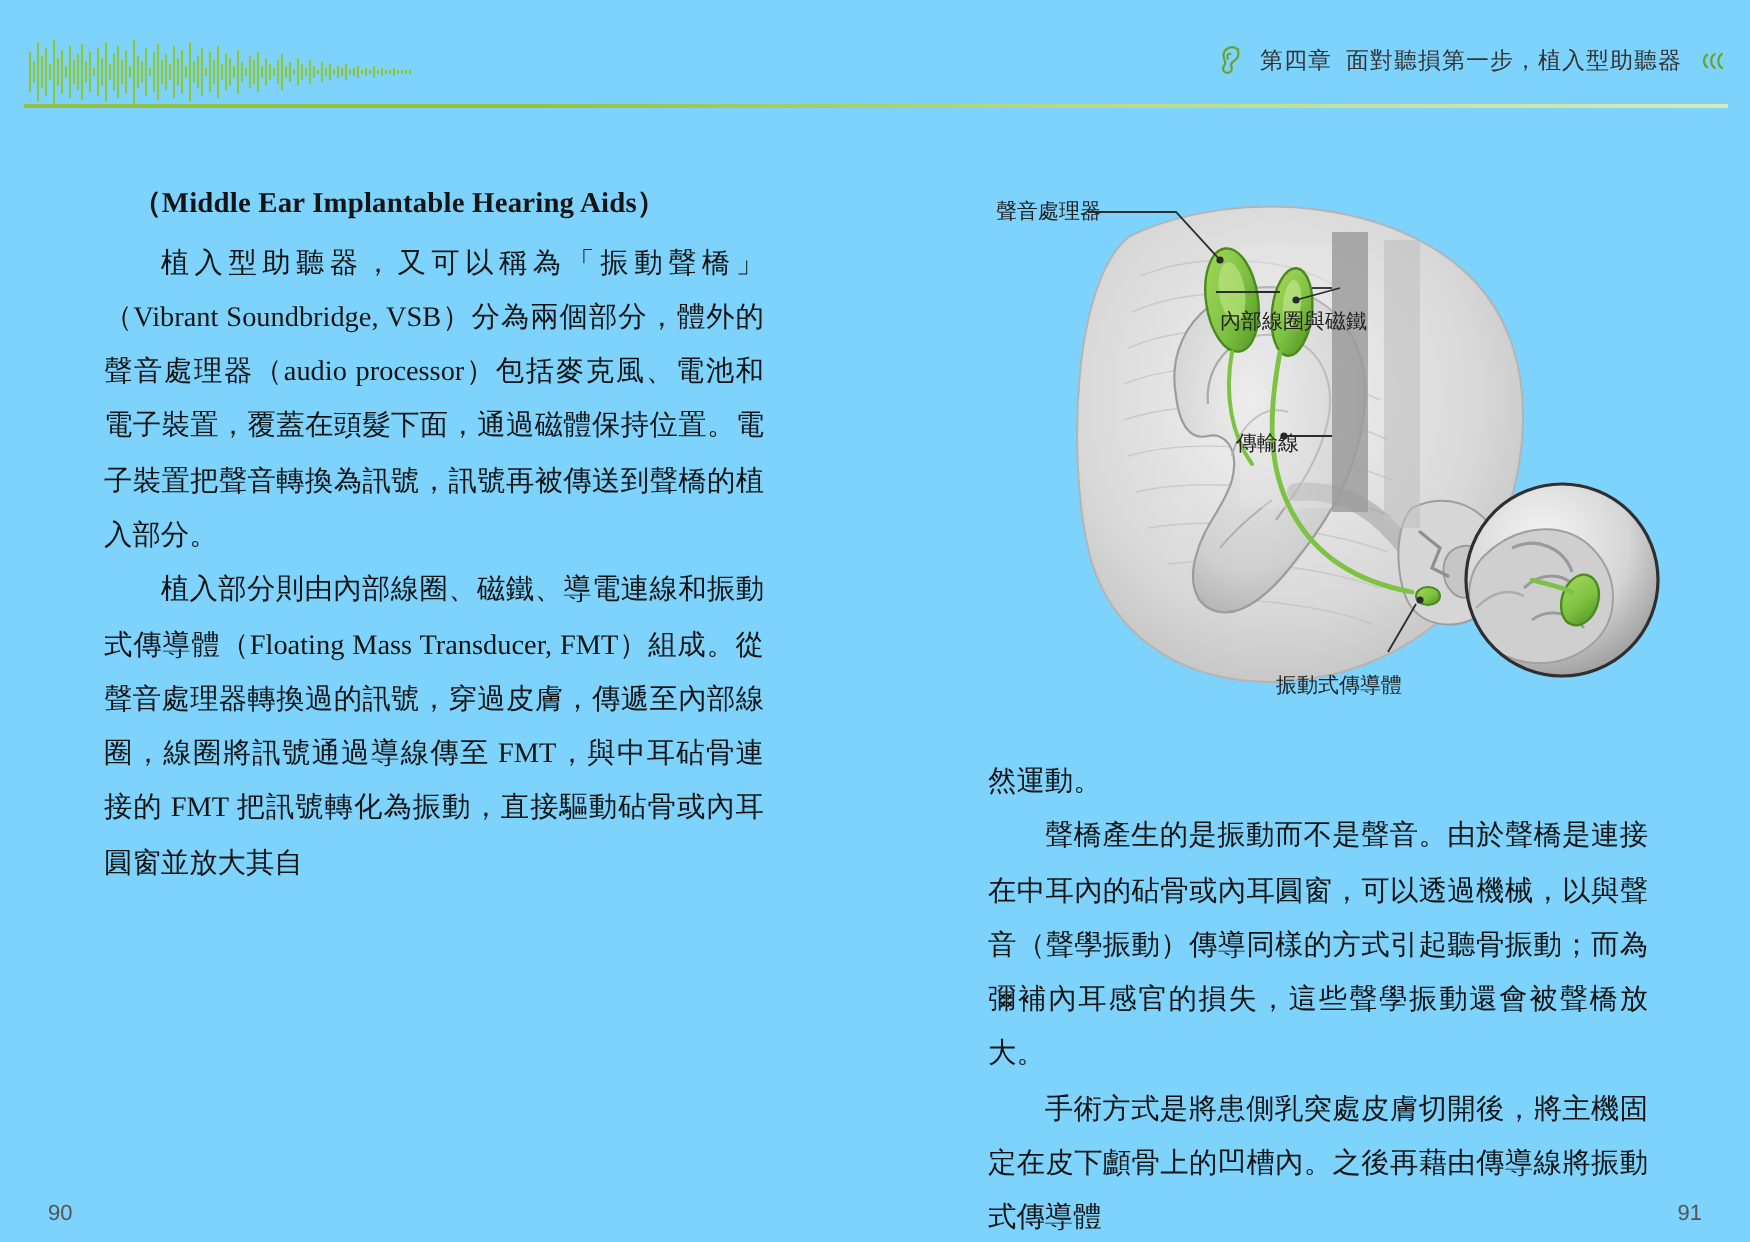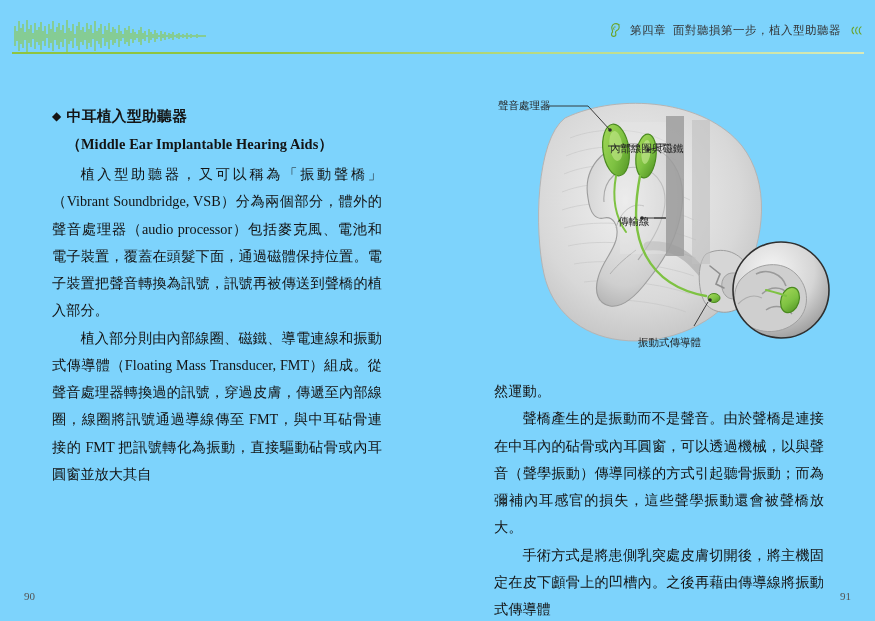--- a/index.html
+++ b/index.html
@@ -92,29 +92,29 @@
   }
   .fig-svg { display: block; }
   .fig-label {
     position: absolute;
     font-family: "DejaVu Sans", "Liberation Sans", sans-serif;
     font-size: 10.5px;
     color: #222;
     white-space: nowrap;
   }
   .lbl-processor { left: 28px; top: 21px; }
-  .lbl-coil { left: 140px; top: 64px; }
+  .lbl-coil { left: 140px; top: 76px; }
   .lbl-wire { left: 148px; top: 137px; }
   .lbl-fmt { left: 168px; top: 258px; }
 
   
   .folio {
     position: absolute;
-    bottom: 19px;
-    font-family: Liberation Serif, serif;
+    bottom: 8px;
+    font-family: Liberation Sans, sans-serif;
     font-size: 11px;
     color: #555;
   }
   .folio-left { left: 24px; }
   .folio-right { right: 24px; }
 </style>
 </head>
 <body>
 
 <div class="page">
@@ -235,23 +235,20 @@
       <svg class="sound-icon" viewBox="0 0 15 15">
         <path d="M4 7.5a4 4 0 0 1 1.6-3.2M4 7.5a4 4 0 0 0 1.6 3.2" fill="none" stroke="#6aa32a" stroke-width="1.1" stroke-linecap="round"></path>
         <path d="M7.6 7.5a4.2 4.2 0 0 1 1.7-3.4M7.6 7.5a4.2 4.2 0 0 0 1.7 3.4" fill="none" stroke="#6aa32a" stroke-width="1.1" stroke-linecap="round"></path>
         <path d="M11.2 7.5a4.4 4.4 0 0 1 1.8-3.6M11.2 7.5a4.4 4.4 0 0 0 1.8 3.6" fill="none" stroke="#6aa32a" stroke-width="1.1" stroke-linecap="round"></path>
       </svg>
     </div>
   </div>
 
   <div class="col col-left">
 
-    <div class="sec-head">
-      <span class="diamond">◆</span><span>中耳植入型助聽器</span>
-    </div>
     <div class="sec-sub">（Middle Ear Implantable Hearing Aids）</div>
 
     <p class="indent">植入型助聽器，又可以稱為「振動聲橋」（Vibrant Soundbridge, VSB）分為兩個部分，體外的聲音處理器（audio processor）包括麥克風、電池和電子裝置，覆蓋在頭髮下面，通過磁體保持位置。電子裝置把聲音轉換為訊號，訊號再被傳送到聲橋的植入部分。</p>
     <p class="indent">植入部分則由內部線圈、磁鐵、導電連線和振動式傳導體（Floating Mass Transducer, FMT）組成。從聲音處理器轉換過的訊號，穿過皮膚，傳遞至內部線圈，線圈將訊號通過導線傳至 FMT，與中耳砧骨連接的 FMT 把訊號轉化為振動，直接驅動砧骨或內耳圓窗並放大其自</p>
   </div>
 
   <div class="figure">
     <svg class="fig-svg" viewBox="0 0 385 290" width="385" height="290">
       <defs>
         <radialGradient id="headg" cx="45%" cy="40%" r="70%">

